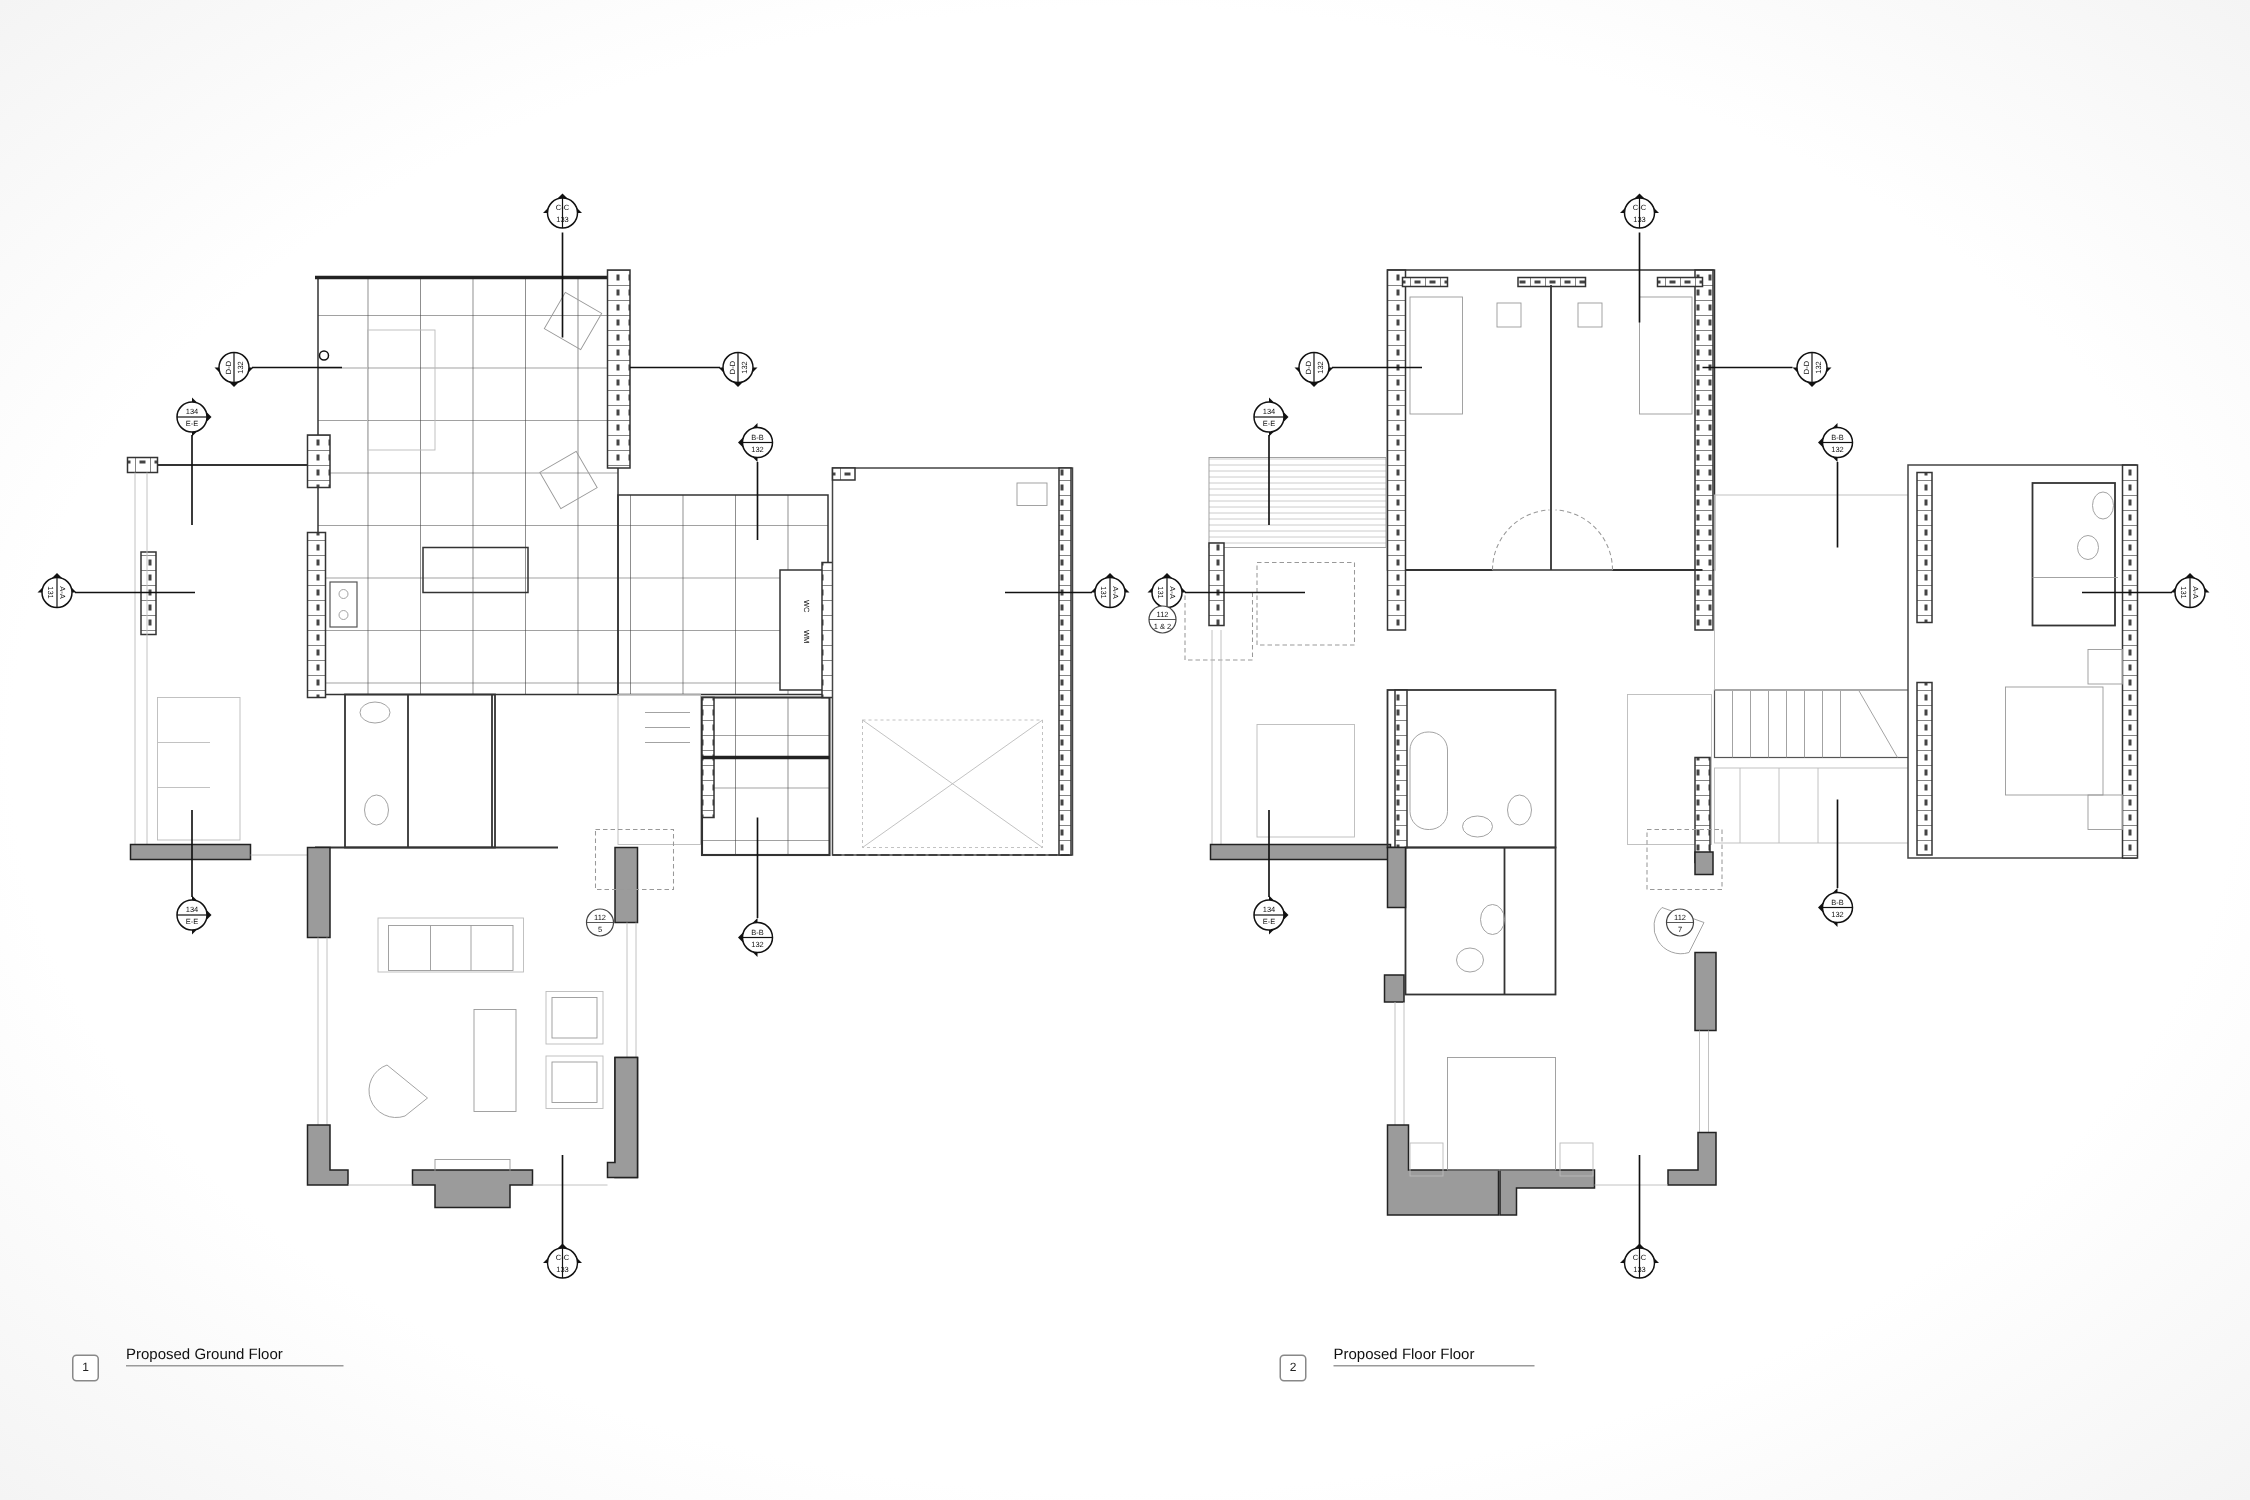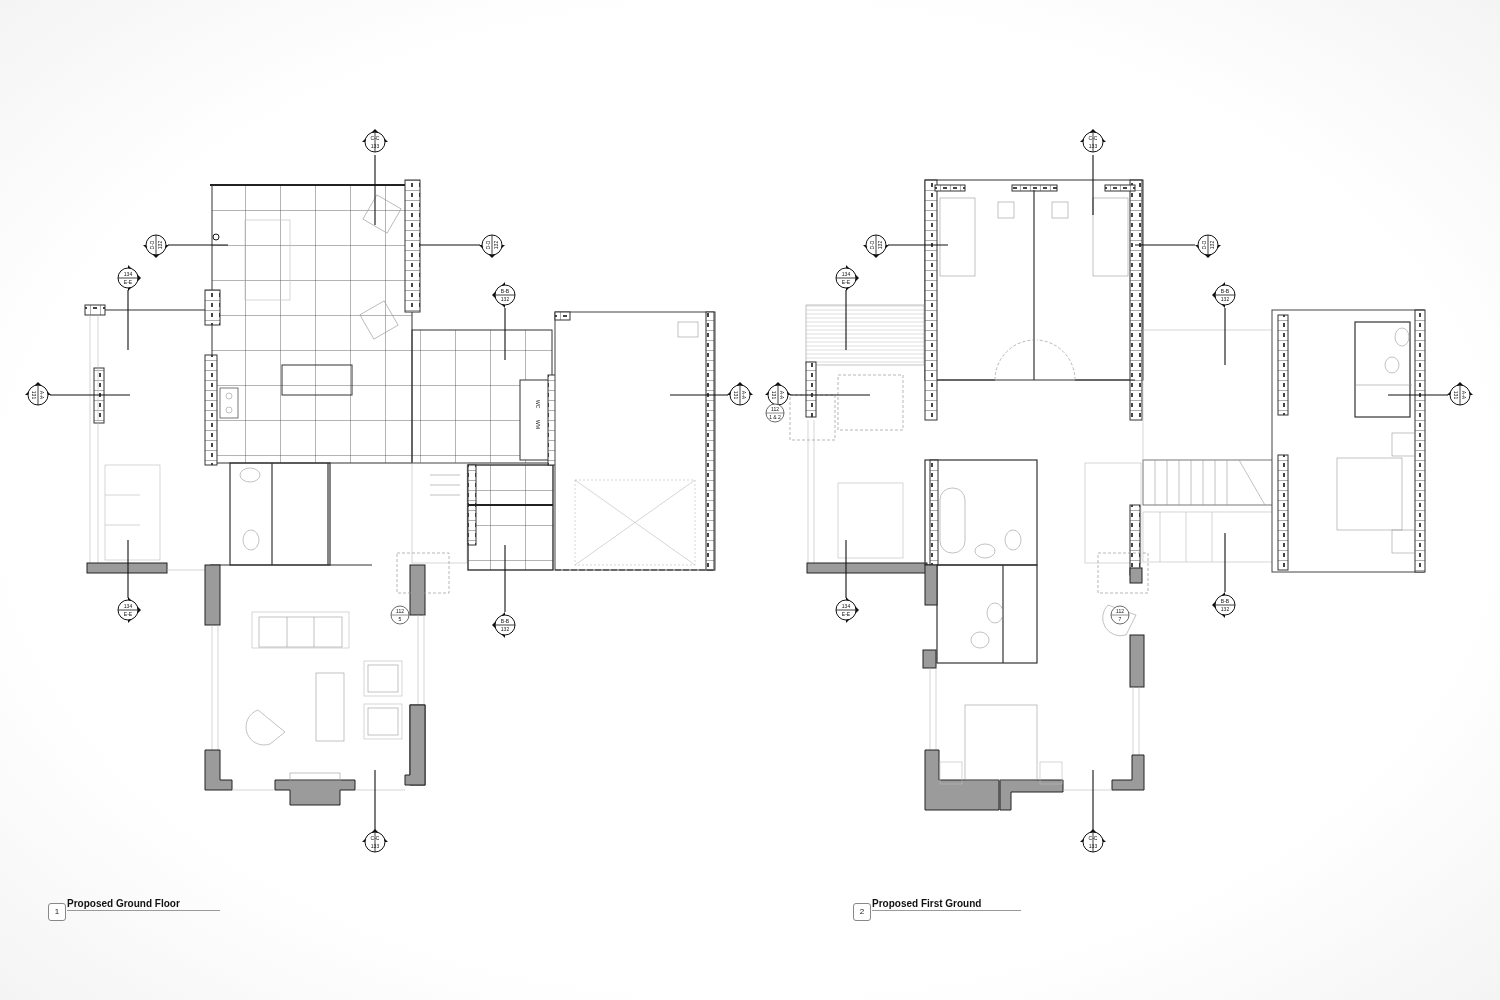--- a/index.html
+++ b/index.html
@@ -5,22 +5,22 @@
     html, body { margin: 0; padding: 0; background: #ffffff; }
     body { width: 1500px; height: 1000px; overflow: hidden; position: relative;
            font-family: "Liberation Sans", sans-serif; }
     .sheet { position: absolute; left: 0; top: 0; width: 1500px; height: 1000px;
              background: radial-gradient(ellipse at center, #ffffff 70%, #f4f4f4 100%); }
     svg.plan { position: absolute; left: 0; top: 0; }
     .title-block { position: absolute; display: flex; align-items: flex-start; }
     .title-num { width: 16px; height: 16px; border: 1px solid #888; border-radius: 3px;
                  font-size: 8px; line-height: 16px; text-align: center; color: #222;
                  background: #fff; margin-top: 5px; }
-    .title-text { font-size: 10px; color: #111; margin-left: 1px; padding-right: 40px;
-                  border-bottom: 1px solid #9a9a9a; padding-bottom: 1px; font-weight: bold; }
+    .title-text { font-size: 10px; color: #111; margin-left: 18px; padding-right: 40px;
+                  border-bottom: 1px solid #9a9a9a; padding-bottom: 1px; }
     .w { stroke: #333; stroke-width: 1.2; fill: none; }
     .wt { stroke: #222; stroke-width: 2.2; fill: none; }
     .thin { stroke: #999; stroke-width: 0.6; fill: none; }
     .faint { stroke: #bbb; stroke-width: 0.6; fill: none; }
     .dash { stroke: #999; stroke-width: 0.7; fill: none; stroke-dasharray: 3 2; }
     .solidwall { fill: #9b9b9b; stroke: #222; stroke-width: 1; }
     .cutline { stroke: #111; stroke-width: 1.1; }
     .marker-text { font-size: 5px; fill: #111; font-family: "Liberation Sans", sans-serif; }
   </style>
 </head>
@@ -393,16 +393,16 @@
     </g>
   </g>
 </svg>
 
 <div class="title-block" style="left:48px; top:898px;">
   <div class="title-num">1</div>
   <div class="title-text">Proposed Ground Floor</div>
 </div>
 <div class="title-block" style="left:853px; top:898px;">
   <div class="title-num">2</div>
-  <div class="title-text">Proposed First Ground</div>
+  <div class="title-text">Proposed Floor Floor</div>
 </div>
 
 </div>
 
 </body></html>

